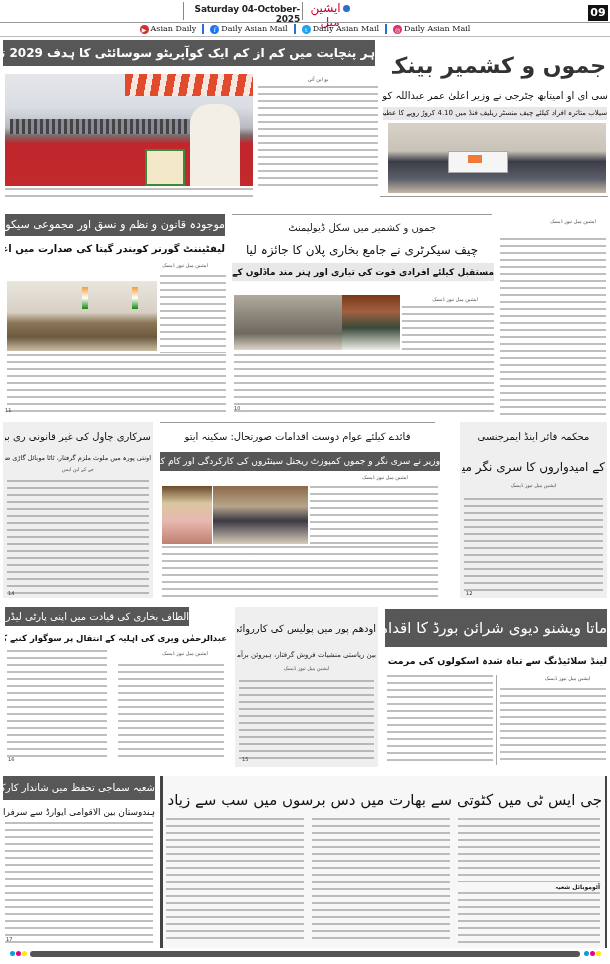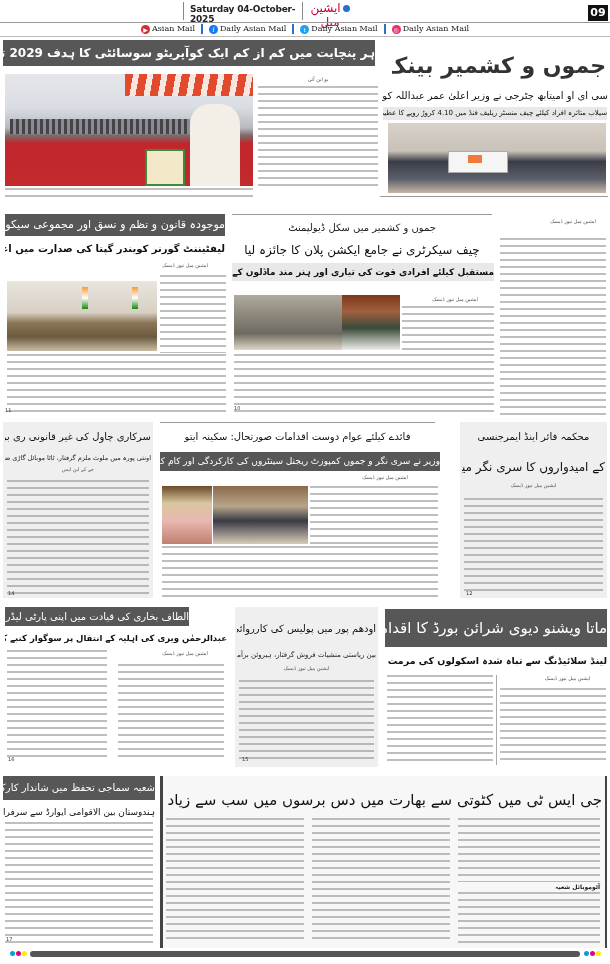--- a/index.html
+++ b/index.html
@@ -1,18 +1,18 @@
 <!DOCTYPE html>
 <html><head>
 <meta charset="utf-8">
 <style>
 *{box-sizing:border-box;margin:0;padding:0}
 body{width:610px;height:964px;background:#fff;font-family:"DejaVu Sans",sans-serif;position:relative;overflow:hidden;color:#222}
 .abs{position:absolute}
-.hdr-date{left:190px;top:4px;width:110px;font-size:9px;font-weight:bold;text-align:left;letter-spacing:-0.2px}
+.hdr-date{left:190px;top:4px;width:110px;font-size:9px;font-weight:bold;text-align:right;letter-spacing:-0.2px}
 .hdr-sep{top:2px;width:1px;height:18px;background:#888}
 .hdr-logo{left:308px;top:1px;width:44px;height:22px;font-size:12px;color:#c03;text-align:center;direction:rtl}
 .hdr-logo .dot{display:inline-block;width:7px;height:7px;border-radius:50%;background:#2a6fc9;margin-left:2px}
 .pgnum{left:588px;top:5px;width:20px;height:16px;background:#111;color:#fff;font-size:11px;font-weight:bold;text-align:center;line-height:16px}
 .hline{height:1px;background:#999}
 .social{left:130px;top:23px;width:350px;height:12px;font-size:8px;font-family:"DejaVu Serif",serif;display:flex;gap:6px;justify-content:center;align-items:center;color:#222}
 .social .ic{display:inline-block;width:9px;height:9px;border-radius:50%;vertical-align:middle;margin-right:2px;color:#fff;font-size:6px;text-align:center;line-height:9px}
 .social .bar{width:2px;height:10px;background:#2a6fc9}
 .urdu{direction:rtl;font-family:"DejaVu Sans",sans-serif;text-align:center;white-space:nowrap;overflow:hidden}
 .banner{background:#575757;color:#fff}
@@ -28,21 +28,21 @@
 </head>
 <body>
 
 <div class="abs hdr-date">Saturday  04-October-2025</div>
 <div class="abs hdr-sep" style="left:183px"></div>
 <div class="abs hdr-sep" style="left:302px"></div>
 <div class="abs hdr-logo"><span class="dot"></span><span>ایشین میل</span></div>
 <div class="abs pgnum">09</div>
 <div class="abs hline" style="left:0;top:22px;width:610px"></div>
 <div class="abs social">
-  <span><span class="ic" style="background:#d32f2f">▶</span><span>Asian Mail</span></span>
+  <span><span class="ic" style="background:#d32f2f">▶</span><span>Asian Daily</span></span>
   <span class="bar"></span>
   <span><span class="ic" style="background:#1877f2">f</span><span>Daily Asian Mail</span></span>
   <span class="bar"></span>
   <span><span class="ic" style="background:#1da1f2">t</span><span>Daily Asian Mail</span></span>
   <span class="bar"></span>
   <span><span class="ic" style="background:#e1306c">◎</span><span>Daily Asian Mail</span></span>
 </div>
 <div class="abs hline" style="left:0;top:36px;width:610px;background:#bbb"></div>
 
 <div class="abs banner urdu" style="left:3px;top:40px;width:372px;height:26px;font-size:12px;line-height:26px;font-weight:bold">ہر پنچایت میں کم از کم ایک کوآپریٹو سوسائٹی کا ہدف 2029 تک حاصل کیا جائے گا: امیت شاہ</div>
@@ -73,21 +73,21 @@
 <div class="abs photo" style="left:7px;top:281px;width:150px;height:70px;background:linear-gradient(180deg,#e9e6de 0%,#d8cfc3 45%,#8a7555 60%,#6c5a40 80%,#cbbda5 100%)">
   <div class="abs" style="left:75px;top:6px;width:6px;height:22px;background:linear-gradient(#f49d37,#fff,#138808)"></div>
   <div class="abs" style="left:125px;top:6px;width:6px;height:22px;background:linear-gradient(#f49d37,#fff,#138808)"></div>
 </div>
 <div class="abs lines" style="left:160px;top:275px;width:66px;height:78px"></div>
 <div class="abs lines" style="left:7px;top:354px;width:219px;height:62px"></div>
 <div class="abs" style="left:5px;top:407px;font-size:5px;color:#333">11</div>
 
 <div class="abs hline" style="left:232px;top:214px;width:260px"></div>
 <div class="abs urdu" style="left:232px;top:220px;width:260px;height:16px;font-size:10px;line-height:16px;color:#222">جموں و کشمیر میں سکل ڈیولپمنٹ</div>
-<div class="abs urdu" style="left:232px;top:240px;width:260px;height:20px;font-size:12px;line-height:20px;color:#111">چیف سیکرٹری نے جامع ایکشن پلان کا جائزہ لیا</div>
+<div class="abs urdu" style="left:232px;top:240px;width:260px;height:20px;font-size:12px;line-height:20px;color:#111">چیف سیکرٹری نے جامع بخاری پلان کا جائزہ لیا</div>
 <div class="abs greybox urdu" style="left:232px;top:263px;width:262px;height:18px;font-size:9px;line-height:18px;color:#111;font-weight:bold">مستقبل کیلئے افرادی قوت کی تیاری اور ہنر مند ماڈلوں کے قیام پر زور</div>
 <div class="abs byline" style="left:420px;top:296px;width:70px">ایشین میل نیوز ڈیسک</div>
 <div class="abs photo" style="left:234px;top:295px;width:108px;height:55px;background:linear-gradient(180deg,#b0aa9f 0%,#8a8478 40%,#6e6a60 70%,#ded6c8 100%)"></div>
 <div class="abs photo" style="left:342px;top:295px;width:58px;height:55px;background:linear-gradient(180deg,#7a3a1a 0%,#a06040 30%,#394a3a 60%,#f0eee8 100%)"></div>
 <div class="abs lines" style="left:402px;top:306px;width:92px;height:48px"></div>
 <div class="abs lines" style="left:234px;top:354px;width:260px;height:58px"></div>
 <div class="abs" style="left:234px;top:405px;font-size:5px;color:#333">10</div>
 
 <div class="abs lightbox" style="left:3px;top:422px;width:150px;height:176px"></div>
 <div class="abs urdu" style="left:5px;top:428px;width:146px;height:18px;font-size:10px;line-height:18px;color:#111">سرکاری چاول کی غیر قانونی ری برانڈنگ</div>

